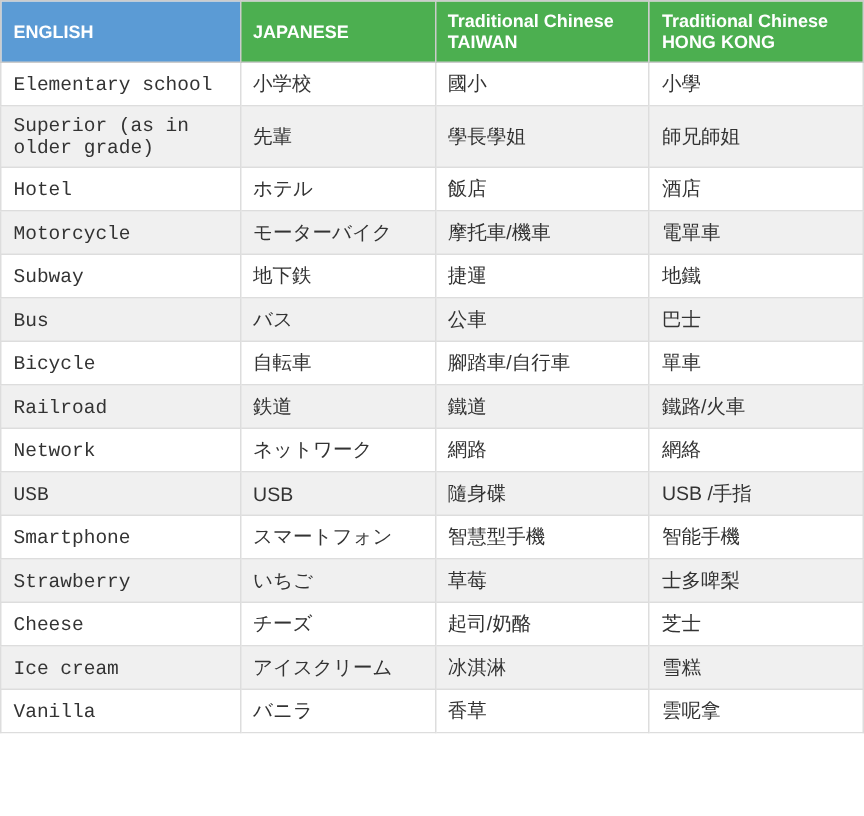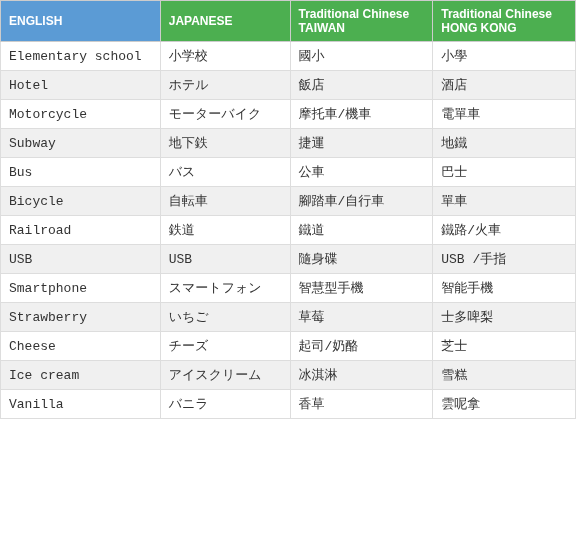--- a/index.html
+++ b/index.html
@@ -50,41 +50,46 @@
     }
     tbody tr:nth-child(even) td {
       background-color: #f0f0f0;
     }
     td.col-english {
       color: #333;
       font-family: Liberation Mono, monospace;
     }
     td.col-japanese, td.col-tc-taiwan, td.col-tc-hk {
       color: #333;
-      font-family: Liberation Mono, monospace;
     }
   </style>
 </head>
 <body>
 
 <table>
   <thead>
     <tr>
       <th class="col-english">ENGLISH</th>
       <th class="col-japanese">JAPANESE</th>
       <th class="col-tc-taiwan">Traditional Chinese<br>TAIWAN</th>
       <th class="col-tc-hk">Traditional Chinese<br>HONG KONG</th>
     </tr>
   </thead>
   <tbody id="table-body">
   <tr>
         <td class="col-english">Elementary school</td>
         <td class="col-japanese">小学校</td>
         <td class="col-tc-taiwan">國小</td>
         <td class="col-tc-hk">小學</td>
+      </tr>
+      <tr>
+        <td class="col-english">Superior (as in older grade)</td>
+        <td class="col-japanese">先輩</td>
+        <td class="col-tc-taiwan">學長學姐</td>
+        <td class="col-tc-hk">師兄師姐</td>
       </tr>
       <tr>
         <td class="col-english">Hotel</td>
         <td class="col-japanese">ホテル</td>
         <td class="col-tc-taiwan">飯店</td>
         <td class="col-tc-hk">酒店</td>
       </tr>
       <tr>
         <td class="col-english">Motorcycle</td>
         <td class="col-japanese">モーターバイク</td>
@@ -107,20 +112,26 @@
         <td class="col-english">Bicycle</td>
         <td class="col-japanese">自転車</td>
         <td class="col-tc-taiwan">腳踏車/自行車</td>
         <td class="col-tc-hk">單車</td>
       </tr>
       <tr>
         <td class="col-english">Railroad</td>
         <td class="col-japanese">鉄道</td>
         <td class="col-tc-taiwan">鐵道</td>
         <td class="col-tc-hk">鐵路/火車</td>
+      </tr>
+      <tr>
+        <td class="col-english">Network</td>
+        <td class="col-japanese">ネットワーク</td>
+        <td class="col-tc-taiwan">網路</td>
+        <td class="col-tc-hk">網絡</td>
       </tr>
       <tr>
         <td class="col-english">USB</td>
         <td class="col-japanese">USB</td>
         <td class="col-tc-taiwan">隨身碟</td>
         <td class="col-tc-hk">USB /手指</td>
       </tr>
       <tr>
         <td class="col-english">Smartphone</td>
         <td class="col-japanese">スマートフォン</td>

